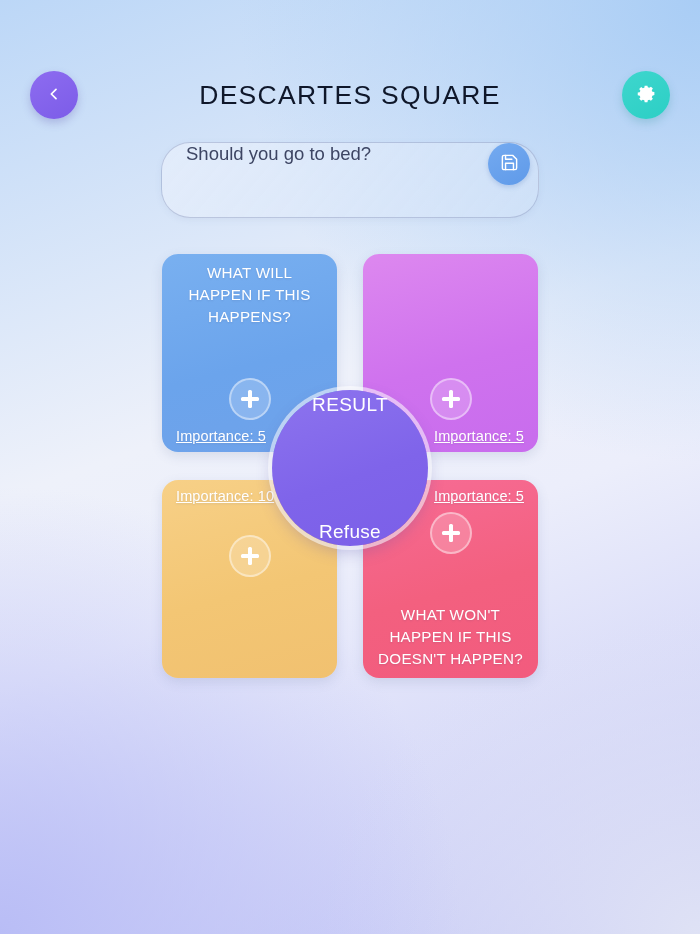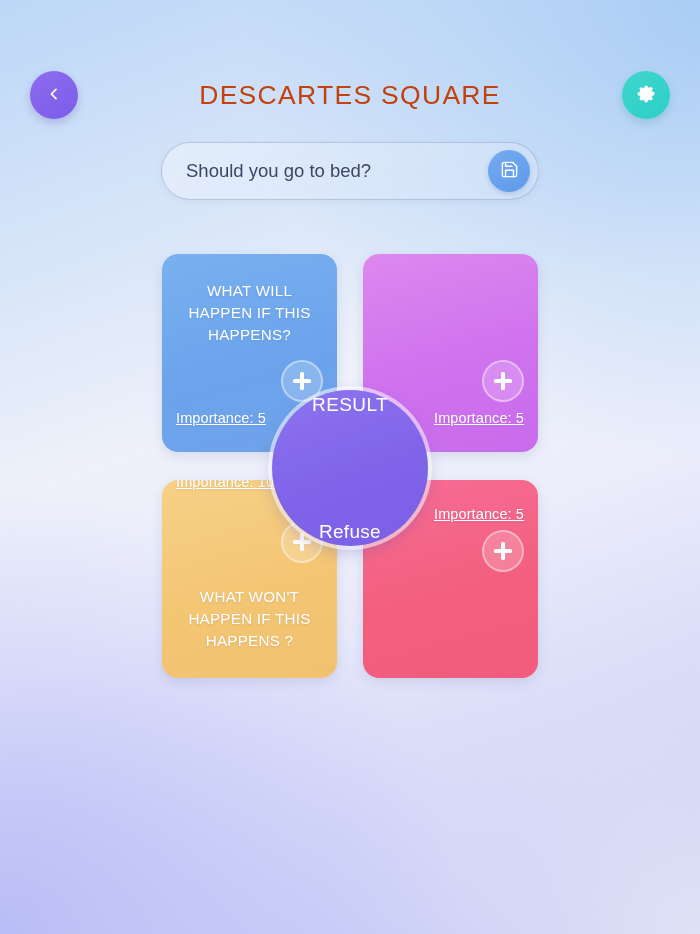--- a/index.html
+++ b/index.html
@@ -51,37 +51,37 @@
     box-shadow: 0 4px 9px rgba(60,150,160,0.28);
   }
 
   .page-title {
     position: absolute;
     left: 0; right: 0;
     top: 80px;
     text-align: center;
     font-size: 26.5px;
     letter-spacing: 1.3px;
-    color: #c2410c;
+    color: #0f172a;
     font-weight: 400;
   }
 
   
   .question-bar {
     position: absolute;
     left: 161px;
     top: 142px;
     width: 378px;
-    height: 58px;
+    height: 76px;
     border-radius: 29px;
     border: 1px solid rgba(120,135,175,0.38);
     background: linear-gradient(130deg, rgba(233,240,252,0.72) 0%, rgba(209,226,248,0.62) 100%);
     box-shadow: 0 2px 6px rgba(120,140,180,0.10);
     display: flex;
-    align-items: center;
+    align-items: flex-start;
     padding: 0 8px 0 24px;
   }
 
   .question-text {
     flex: 1;
     font-size: 18.5px;
     color: #3d4563;
     white-space: nowrap;
     overflow: hidden;
     text-overflow: ellipsis;
@@ -111,24 +111,24 @@
     display: grid;
     grid-template-columns: 175px 175px;
     grid-template-rows: 198px 198px;
     column-gap: 26px;
     row-gap: 28px;
   }
 
   .quadrant {
     position: relative;
     border-radius: 16px;
-    padding: 26px 14px;
+    padding: 8px 14px;
     display: flex;
     flex-direction: column;
-    align-items: flex-end;
+    align-items: center;
     overflow: hidden;
     box-shadow: 0 4px 12px rgba(90,105,150,0.16);
     cursor: pointer;
   }
 
   .quadrant.q-top    { justify-content: flex-start; }
   .quadrant.q-bottom { justify-content: flex-end; }
 
   .q-blue   { background: linear-gradient(165deg, #79b0f0 0%, #6ba4ec 55%, #6fa2ea 100%); }
   .q-purple { background: linear-gradient(165deg, #dd88ef 0%, #cf72ee 55%, #c86ced 100%); }
@@ -280,30 +280,30 @@
   </div>
 
   <div class="quadrant q-bottom q-yellow">
     <div class="q-importance">Importance: 10</div>
     <button class="add-button">
       <span class="plus-wrap">
         <i class="plus-h"></i>
           <i class="plus-v"></i>
       </span>
     </button>
-    <div class="q-title">WHAT WON'T HAPPEN IF THIS HAPPENS ?</div>
   </div>
 
   <div class="quadrant q-bottom q-pink">
     <div class="q-importance">Importance: 5</div>
     <button class="add-button">
       <span class="plus-wrap">
         <i class="plus-h"></i>
           <i class="plus-v"></i>
       </span>
     </button>
+    <div class="q-title">WHAT WON'T HAPPEN IF THIS DOESN'T HAPPEN?</div>
   </div>
 </div>
 
 <div class="result-circle">
   <div class="result-label">RESULT</div>
   <div class="result-value">Refuse</div>
 </div>
 
 </body></html>

